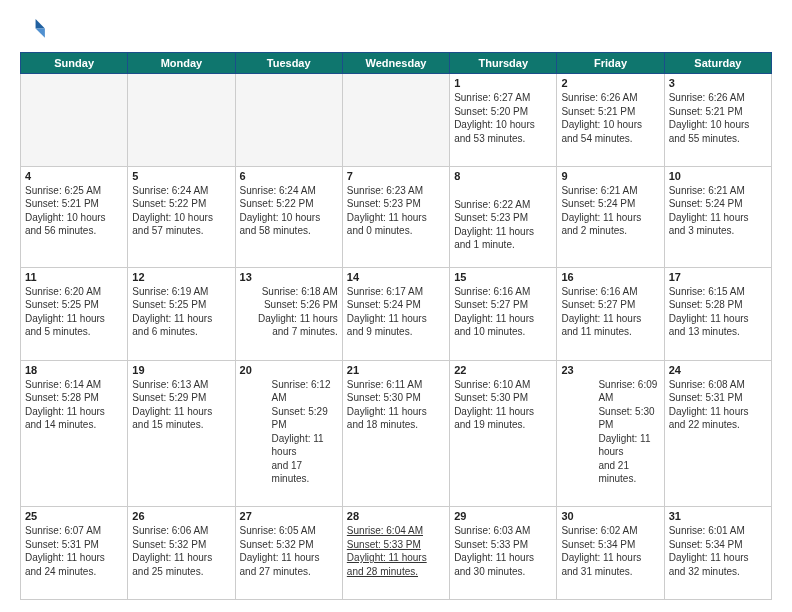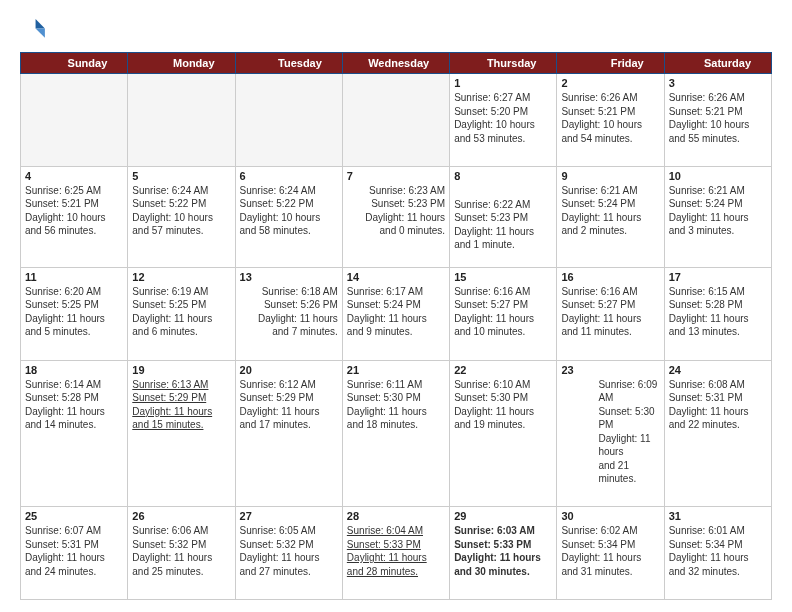--- a/index.html
+++ b/index.html
@@ -62,27 +62,27 @@
       font-weight: 600;
     }
     .calendar {
       flex: 1;
       border: 1px solid #ccc;
       border-collapse: collapse;
       width: 100%;
       table-layout: fixed;
     }
     .calendar th {
-      background: #7f1d1d;
+      background: #0f766e;
       color: #fff;
       font-size: 11px;
       font-weight: bold;
-      padding: 4px 20px;
+      padding: 4px 13px;
       border: 1px solid #1a4e8a;
-      text-align: right;
+      text-align: center;
     }
     .calendar td {
       border: 1px solid #ccc;
       vertical-align: top;
       padding: 3px 4px;
       font-size: 8.5px;
       color: #333;
       background: #fff;
       height: 82px;
     }
@@ -186,21 +186,21 @@
           </td>
           <td>
             <div class="day-number">6</div>
             <div class="day-info" style="white-space: pre-line;">Sunrise: 6:24 AM
 Sunset: 5:22 PM
 Daylight: 10 hours
 and 58 minutes.</div>
           </td>
           <td>
             <div class="day-number">7</div>
-            <div class="day-info" style="white-space: pre-line; text-align: right;">Sunrise: 6:23 AM
+            <div class="day-info" style="white-space: pre-line;">Sunrise: 6:23 AM
 Sunset: 5:23 PM
 Daylight: 11 hours
 and 0 minutes.</div>
           </td>
           <td>
             <div class="day-number">8</div>
             <div class="day-info" style="white-space: pre-line; margin-top: 16px;">Sunrise: 6:22 AM
 Sunset: 5:23 PM
 Daylight: 11 hours
 and 1 minute.</div>
@@ -274,28 +274,28 @@
         <tr>
           <td>
             <div class="day-number">18</div>
             <div class="day-info" style="white-space: pre-line;">Sunrise: 6:14 AM
 Sunset: 5:28 PM
 Daylight: 11 hours
 and 14 minutes.</div>
           </td>
           <td>
             <div class="day-number">19</div>
-            <div class="day-info" style="white-space: pre-line; text-decoration: underline;">Sunrise: 6:13 AM
+            <div class="day-info" style="white-space: pre-line;">Sunrise: 6:13 AM
 Sunset: 5:29 PM
 Daylight: 11 hours
 and 15 minutes.</div>
           </td>
           <td>
             <div class="day-number">20</div>
-            <div class="day-info" style="white-space: pre-line;">Sunrise: 6:12 AM
+            <div class="day-info" style="white-space: pre-line; margin-left: 32px;">Sunrise: 6:12 AM
 Sunset: 5:29 PM
 Daylight: 11 hours
 and 17 minutes.</div>
           </td>
           <td>
             <div class="day-number">21</div>
             <div class="day-info" style="white-space: pre-line;">Sunrise: 6:11 AM
 Sunset: 5:30 PM
 Daylight: 11 hours
 and 18 minutes.</div>
@@ -346,21 +346,21 @@
           </td>
           <td>
             <div class="day-number">28</div>
             <div class="day-info" style="white-space: pre-line; text-decoration: underline;">Sunrise: 6:04 AM
 Sunset: 5:33 PM
 Daylight: 11 hours
 and 28 minutes.</div>
           </td>
           <td>
             <div class="day-number">29</div>
-            <div class="day-info" style="white-space: pre-line; font-weight: bold;">Sunrise: 6:03 AM
+            <div class="day-info" style="white-space: pre-line;">Sunrise: 6:03 AM
 Sunset: 5:33 PM
 Daylight: 11 hours
 and 30 minutes.</div>
           </td>
           <td>
             <div class="day-number">30</div>
             <div class="day-info" style="white-space: pre-line;">Sunrise: 6:02 AM
 Sunset: 5:34 PM
 Daylight: 11 hours
 and 31 minutes.</div>

